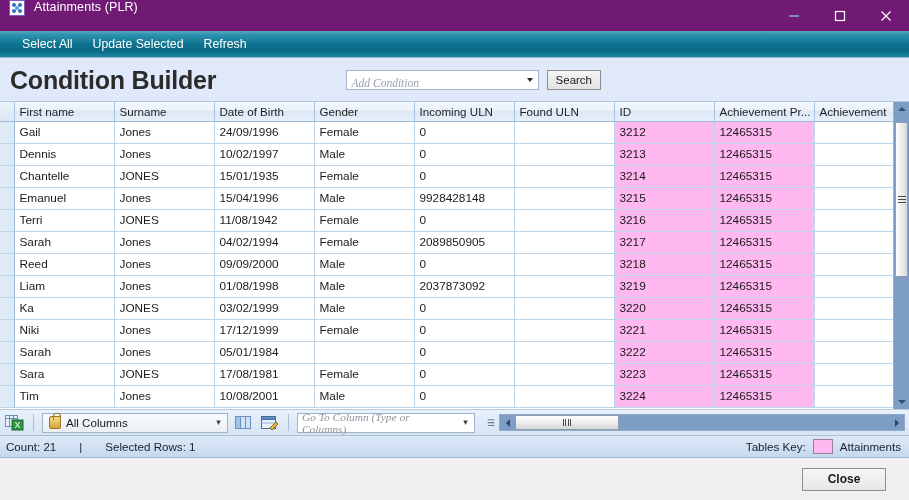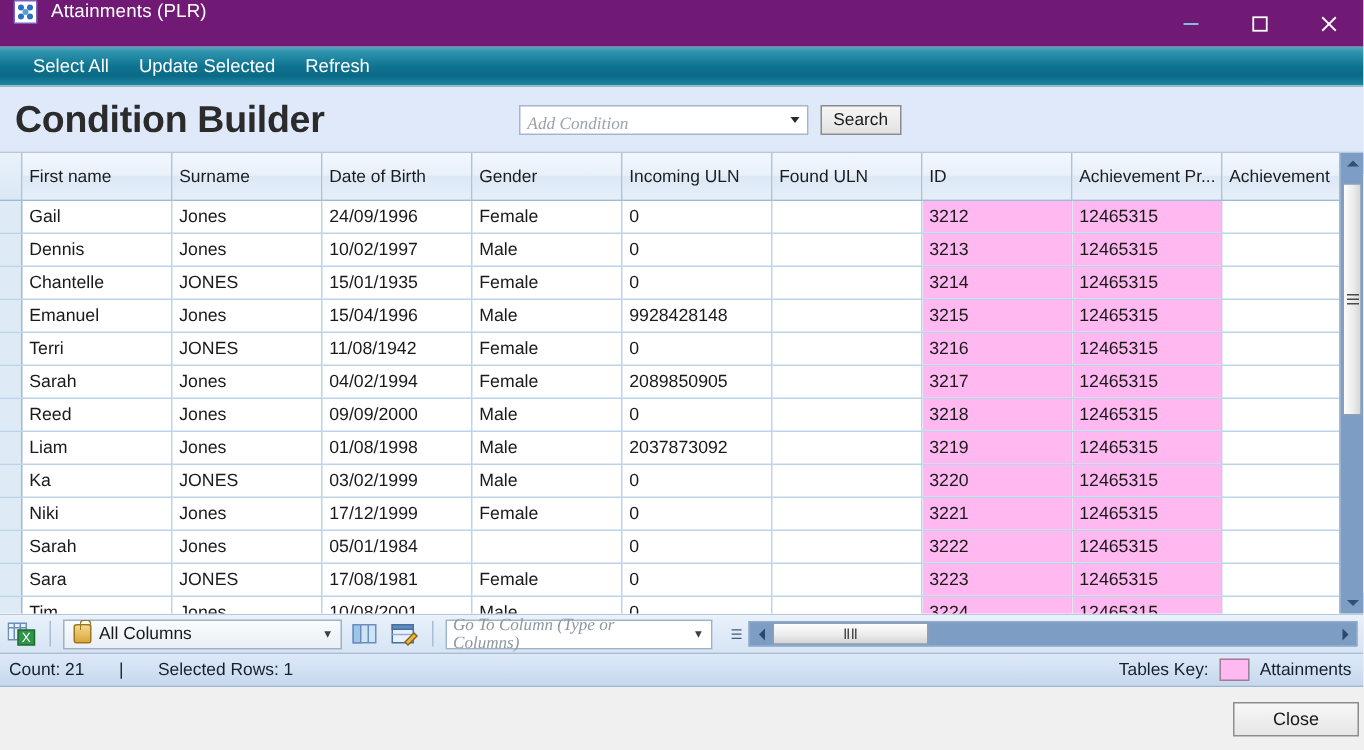--- a/index.html
+++ b/index.html
@@ -158,21 +158,21 @@
     border-collapse: collapse;
     table-layout: fixed;
     width: 893px;
     background: #ffffff;
   }
   table.grid col.gutter { width: 14px; }
   table.grid col.c { width: 100px; }
   table.grid col.last { width: 79px; }
 
   table.grid th {
-    height: 31px;
+    height: 19px;
     background: linear-gradient(to bottom,#f2f7fd 0%, #e8f0fa 48%, #dce8f6 50%, #e6eff9 100%);
     border-right: 1px solid #a8c4e0;
     border-bottom: 1px solid #9dbbd9;
     font-weight: normal;
     font-size: 11.6px;
     color: #1d1d1d;
     text-align: left;
     padding: 0 0 0 5px;
     white-space: nowrap;
     overflow: hidden;
@@ -332,21 +332,22 @@
     border: 1px solid #9e7f95;
   }
 
   
   .footer {
     flex: 0 0 42px;
     background: #f0f0f0;
     display: flex;
     align-items: center;
     justify-content: flex-end;
-    padding-right: 3px;
+    padding-right: 23px;
+    font-weight: bold;
   }
   .btn-close {
     width: 84px; height: 23px;
     background: linear-gradient(to bottom,#f7f7f7,#e6e6e6);
     border: 1px solid #8d8d8d;
     font-size: 12px;
     color: #1a1a1a;
     display:flex;align-items:center;justify-content:center;
   }
 </style>

